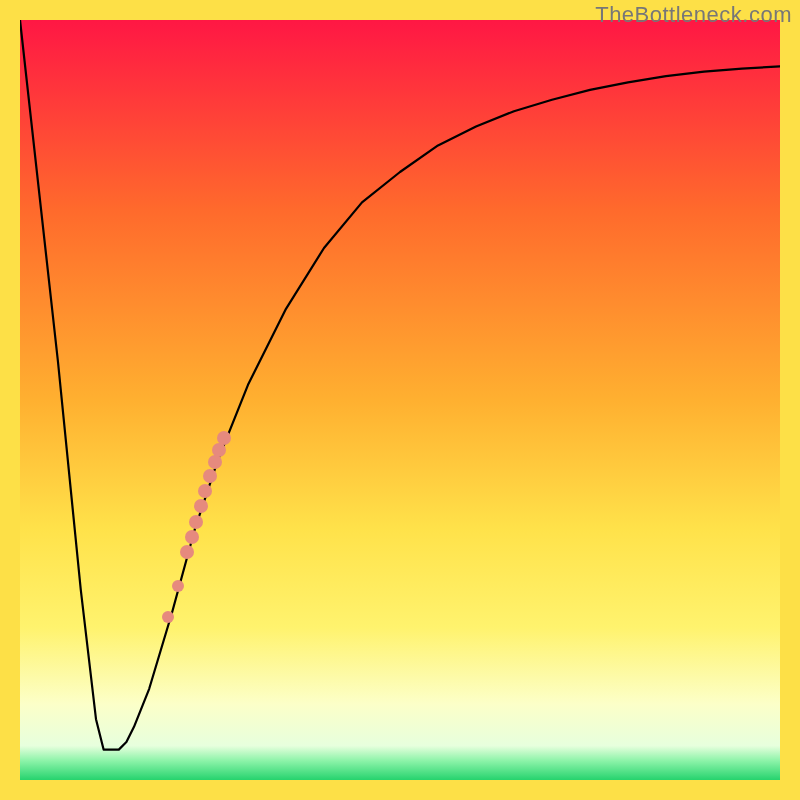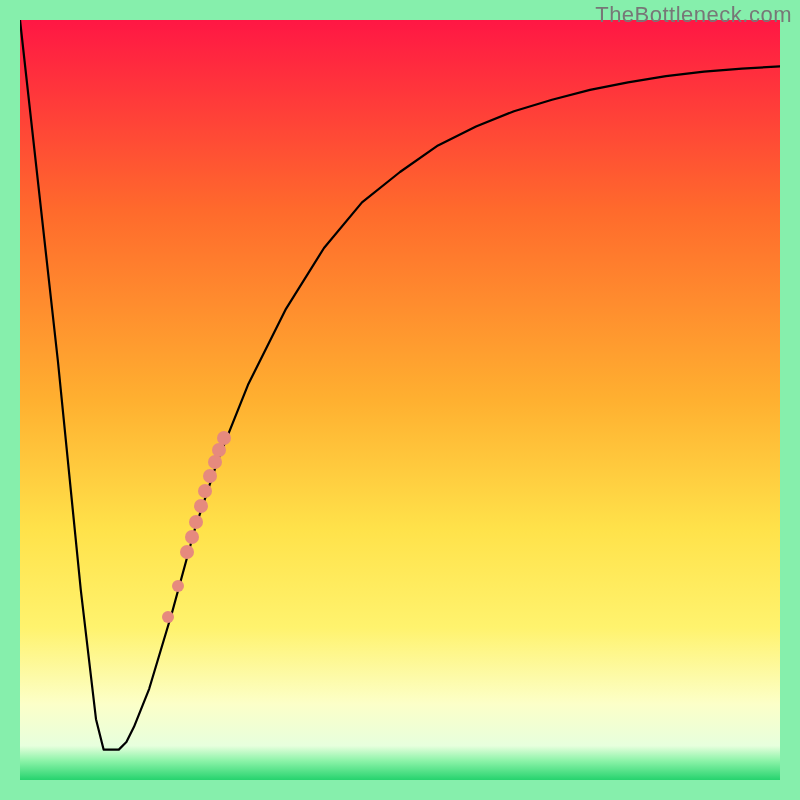--- a/index.html
+++ b/index.html
@@ -8,21 +8,21 @@
     width: 800px;
     height: 800px;
     background: #000;
     overflow: hidden;
     font-family: Arial, Helvetica, sans-serif;
   }
   .frame {
     position: relative;
     width: 800px;
     height: 800px;
-    background: #86efac;
+    background: #fde047;
   }
   .plot-area {
     position: absolute;
     left: 20px;
     top: 20px;
     width: 760px;
     height: 760px;
     overflow: hidden;
   }
   .gradient {

